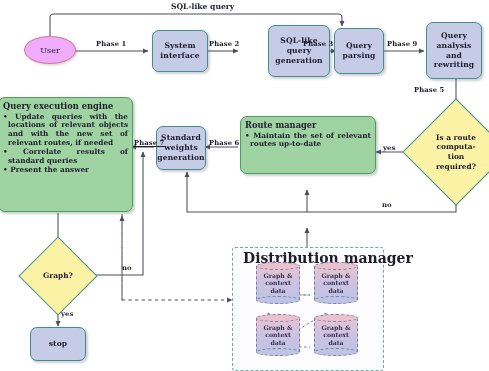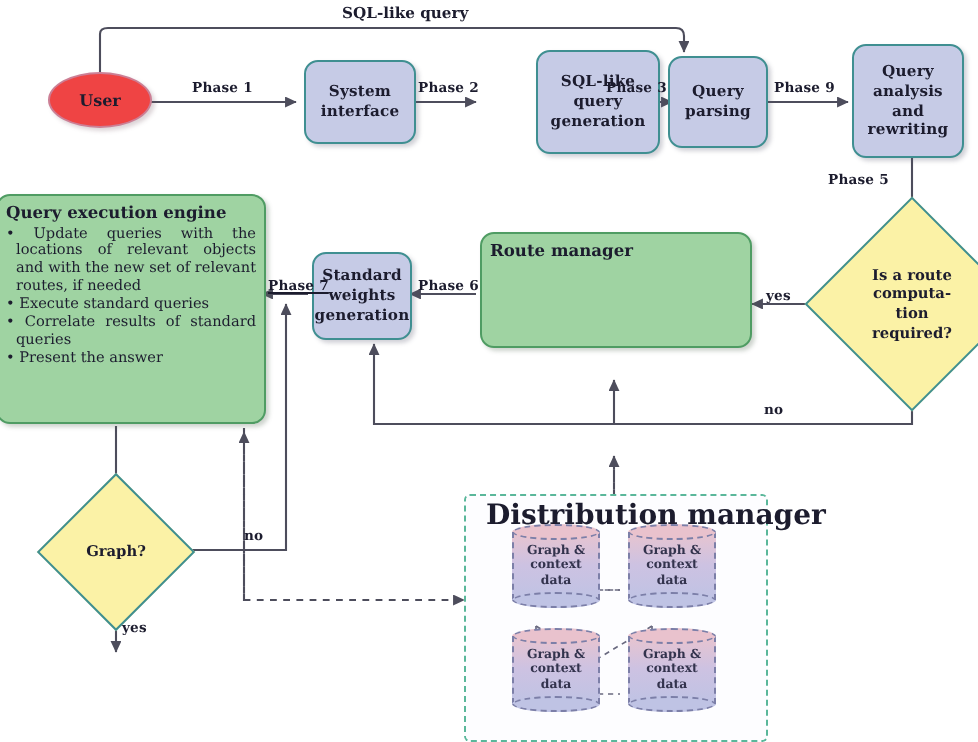--- a/index.html
+++ b/index.html
@@ -22,27 +22,27 @@
     padding:2px;
   }
   .gbox{
     border:1.2px solid #4f9c63;border-radius:7px;
     background:#9fd3a2;
     box-shadow:1.5px 1.5px 2.2px rgba(90,110,90,.30);
     display:block;text-align:left;padding:3px 4px 3px 4px;
   }
   .gbox .hd{font-size:8.3px;font-weight:700;margin-bottom:1.5px;}
   .gbox ul{margin:0;padding:0;list-style:none;}
-  .gbox li{font-size:7.3px;line-height:1.23;font-weight:400;text-indent:-5px;padding-left:5px;text-align:justify;}
+  .gbox li{font-size:7.3px;line-height:1.23;font-weight:700;text-indent:-5px;padding-left:5px;text-align:justify;}
   .gbox li:before{content:"\2022\00a0";}
 
   .ellipse{
     border:1.1px solid #cc7f95;border-radius:50%;
-    background:#ef4444;
-    font-size:8px;font-weight:700;
+    background:#f0abfc;
+    font-size:8px;font-weight:400;
     box-shadow:1.5px 1.5px 2.2px rgba(120,90,100,.26);
   }
 
   .diamond-wrap{position:absolute;}
   .diamond-shape{position:absolute;left:0;top:0;width:100%;height:100%;
     background:#fbf2a6;border:1.2px solid #3f8f91;
     transform:rotate(45deg);box-sizing:border-box;}
   .diamond-txt{position:absolute;left:0;top:0;width:100%;height:100%;
     display:flex;align-items:center;justify-content:center;text-align:center;
     font-size:7.4px;line-height:1.3;font-weight:700;z-index:3;}
@@ -146,42 +146,43 @@
     <div class="diamond-shape"></div>
     <div class="diamond-txt" style="white-space:pre-line;">Is a route
 computa-
 tion
 required?</div>
   </div>
 
   <div class="node gbox" style="left:240px;top:116px;width:136px;height:58px;">
     <div class="hd">Route manager</div>
     <ul>
+      <li>Maintain the set of relevant routes up-to-date</li>
     </ul>
   </div>
 
   <div class="node rbox" style="left:156px;top:126px;width:50px;height:44px;white-space:pre-line;">Standard
 weights
 generation</div>
 
   <div class="node gbox" style="left:-2px;top:97px;width:135px;height:115px;">
     <div class="hd">Query execution engine</div>
     <ul>
       <li>Update queries with the locations of relevant objects and with the new set of relevant routes, if needed</li>
-      <li>Execute standard queries</li>
       <li>Correlate results of standard queries</li>
       <li>Present the answer</li>
     </ul>
   </div>
 
   <div class="diamond-wrap" style="left:30px;top:248px;width:56px;height:56px;">
     <div class="diamond-shape"></div>
     <div class="diamond-txt">Graph?</div>
   </div>
 
+  <div class="node rbox" style="left:30px;top:327px;width:56px;height:34px;">stop</div>
 
   <div class="dmgr" style="left:232px;top:247px;width:150px;height:122px;"></div>
   <div class="dmgr-title" style="left:243px;top:250px;">Distribution manager</div>
 
   <svg style="position:absolute;left:232px;top:247px;width:150px;height:122px;overflow:visible;">
     <g fill="none" stroke="#6a6a80" stroke-width=".85" stroke-dasharray="2.6,2.4">
       <path d="M52,48 L78,48"></path>
       <path d="M78,48 L52,48"></path>
       <path d="M52,100 L78,100"></path>
       <path d="M36,66 L66,84"></path>

